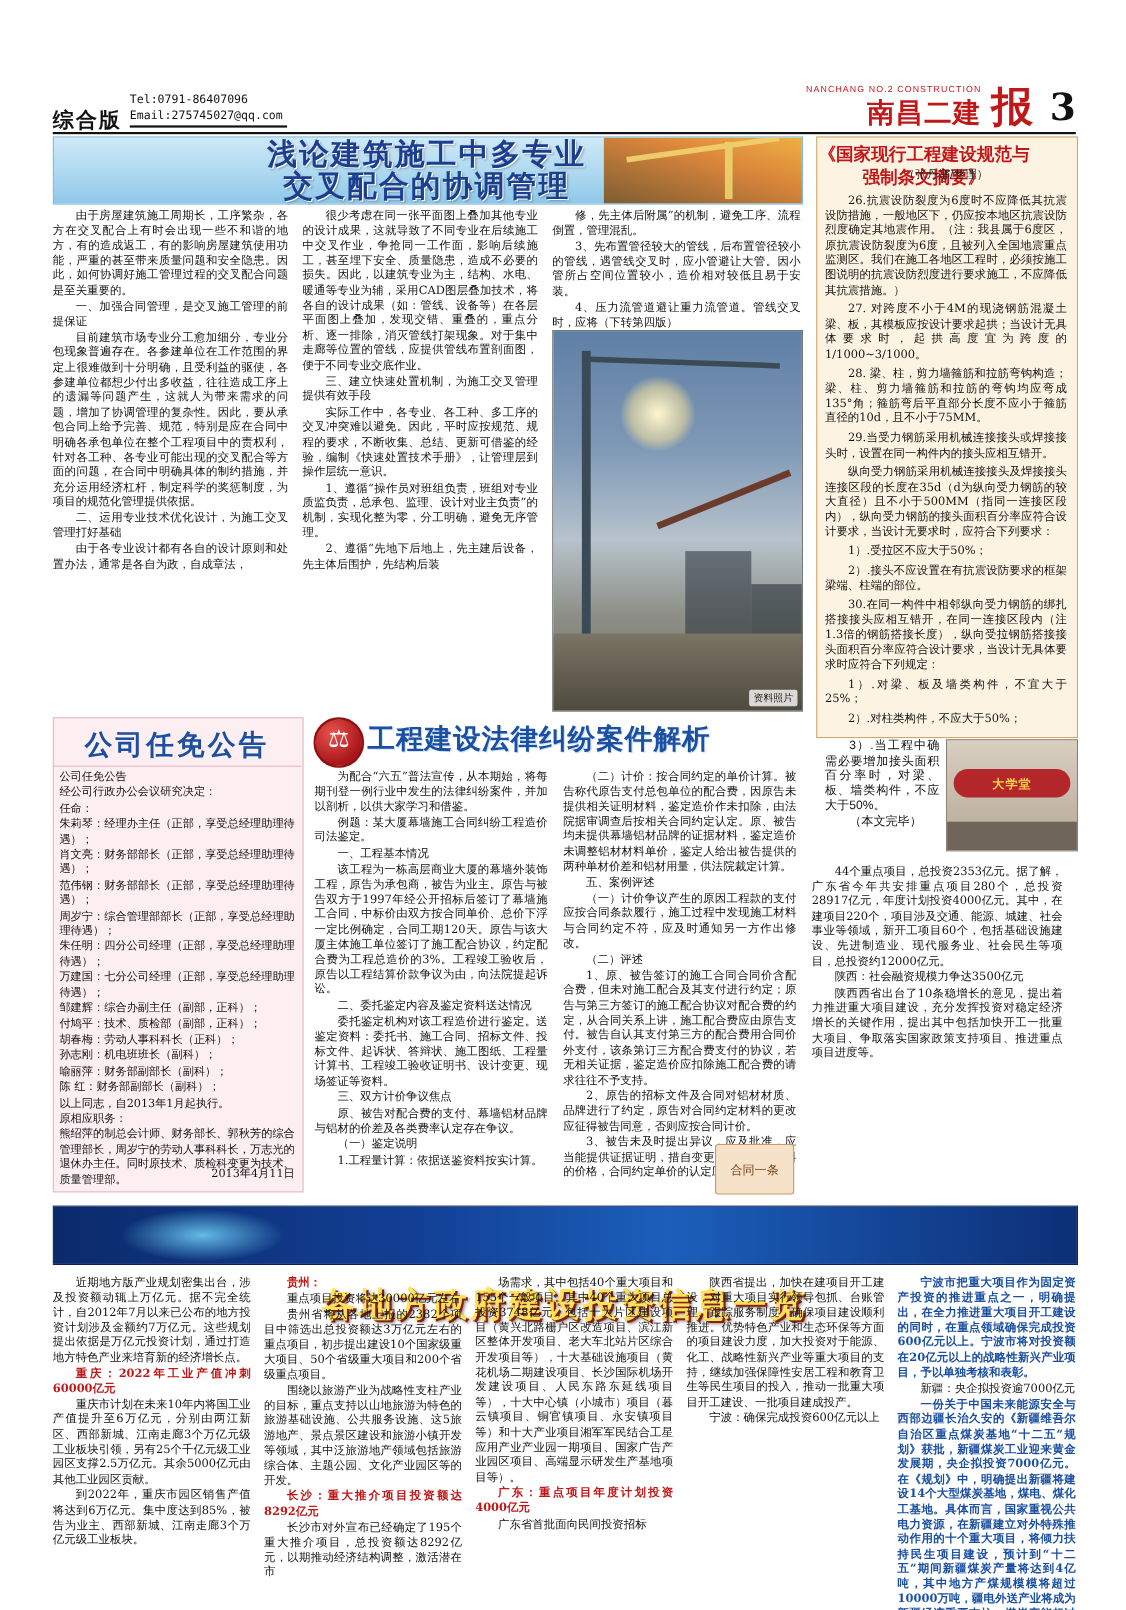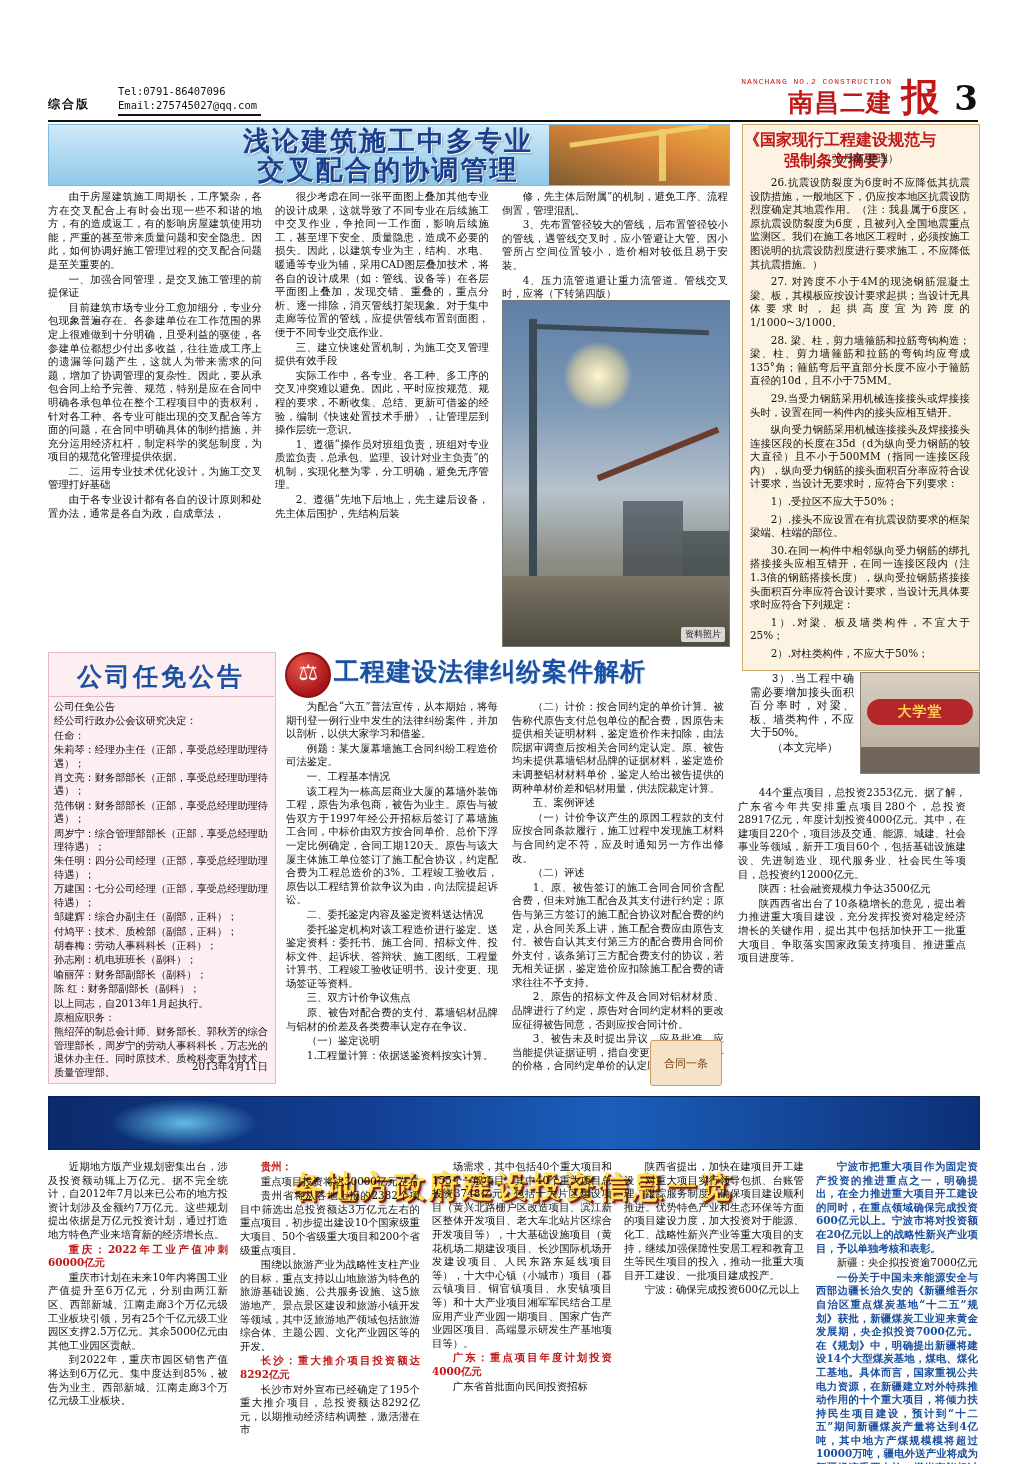--- a/index.html
+++ b/index.html
@@ -13,36 +13,36 @@
   }
   .page{
     position:absolute;left:0;top:0;width:1024px;height:1464px;
     background:#ffffff;
   }
   
   .masthead{
     position:absolute;left:48px;top:78px;width:930px;height:46px;
   }
   .mh-section{
-    font-size:12px;font-weight:bold;letter-spacing:2px;color:#111;
+    font-size:19px;font-weight:bold;letter-spacing:2px;color:#111;
     position:absolute;left:0;top:18px;
   }
   .mh-contact{
     position:absolute;left:70px;top:6px;
     font-family:"DejaVu Sans Mono","Liberation Mono",monospace;
     font-size:10.5px;line-height:14px;color:#111;
     border-bottom:2px solid #111;padding-bottom:2px;padding-right:4px;
   }
   .mh-right{
     position:absolute;right:0;top:-6px;text-align:right;white-space:nowrap;
   }
   .mh-brand{
     display:inline-block;vertical-align:middle;
     font-size:25px;font-weight:bold;color:#c01718;letter-spacing:1px;
-    font-family:Liberation Mono, monospace;
+    font-family:Liberation Sans, sans-serif;
   }
   .mh-brand small{display:block;font-size:8px;letter-spacing:1px;color:#c01718;font-weight:normal;}
   .mh-bao{
     display:inline-block;vertical-align:middle;
     font-size:38px;font-weight:bold;color:#c01718;margin-left:4px;
     font-family:"DejaVu Serif","Liberation Serif",serif;
   }
   .mh-pageno{
     display:inline-block;vertical-align:middle;
     font-size:34px;font-weight:bold;color:#111;margin-left:10px;
@@ -195,21 +195,21 @@
     color:#7a3f12;display:flex;align-items:center;justify-content:center;
   }
 
   
   .rphoto{
     position:absolute;left:860px;top:672px;width:118px;height:100px;
     background:linear-gradient(180deg,#d8cfc2,#b5a894);border:1px solid #8c8070;overflow:hidden;
   }
   .rphoto .banner{
     position:absolute;left:6px;top:26px;width:106px;height:26px;
-    background:#b3262a;color:#ffd24d;font-size:14px;font-weight:bold;
+    background:#b3262a;color:#ffd24d;font-size:11px;font-weight:bold;
     display:flex;align-items:center;justify-content:center;
     font-family:"DejaVu Serif","Liberation Serif",serif;letter-spacing:1px;border-radius:13px;
   }
   .rphoto .desk{position:absolute;left:0;bottom:0;width:100%;height:26px;background:#6f655a;}
   .reg-body2{
     position:absolute;left:750px;top:672px;width:104px;height:110px;
     font-family:Liberation Sans, sans-serif;
     font-size:11px;line-height:13.6px;text-align:justify;color:#111;
   }
   .reg-body3{

